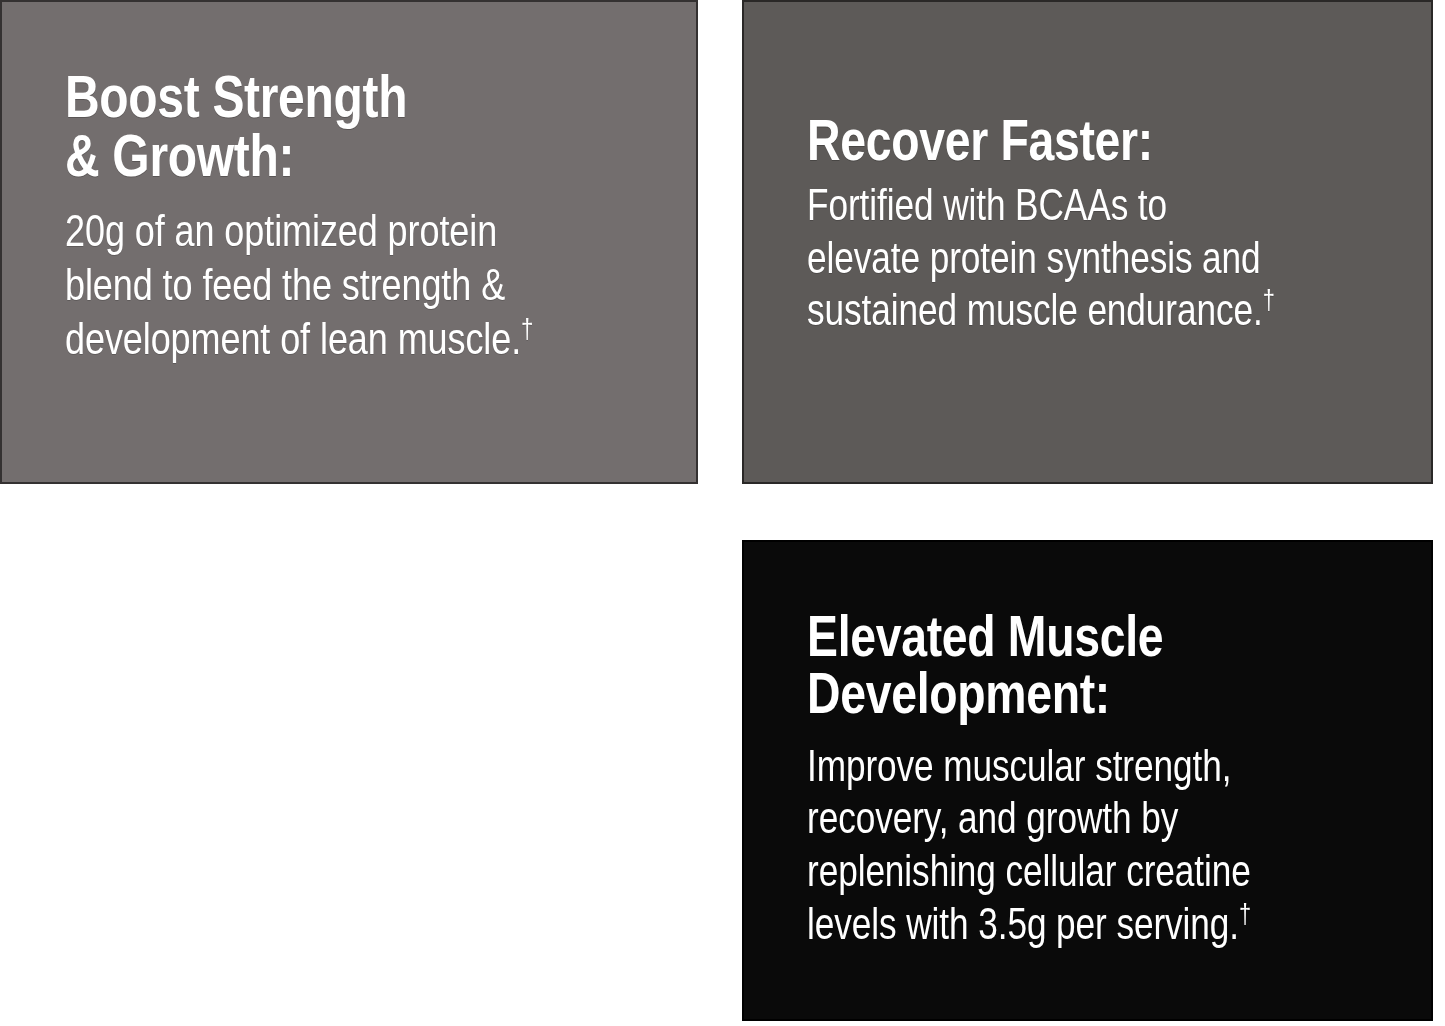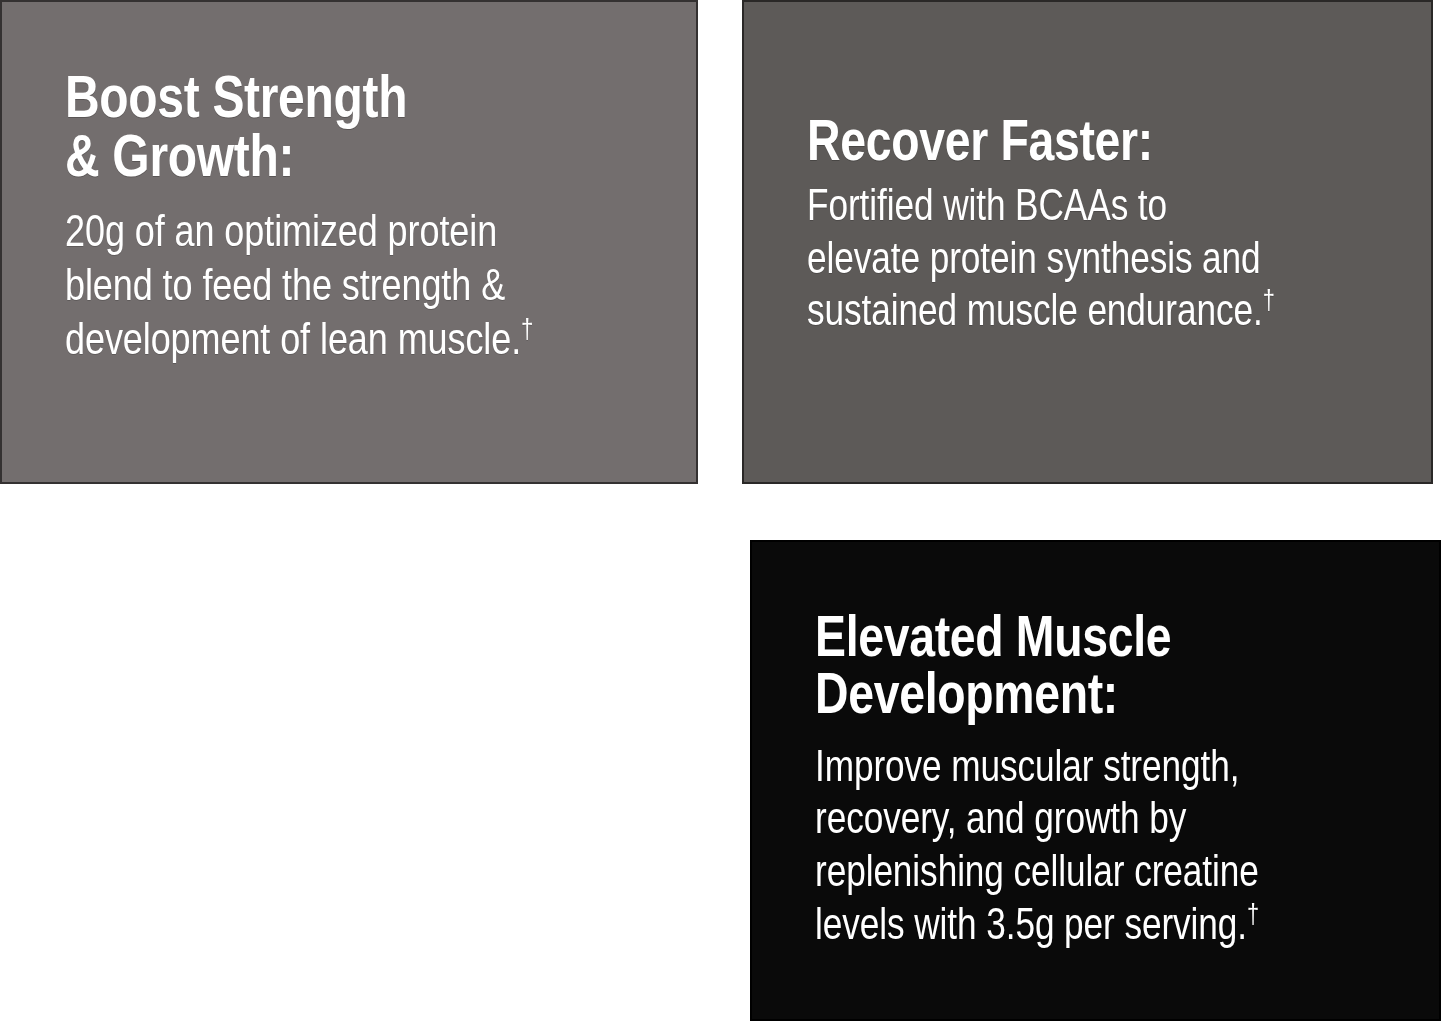--- a/index.html
+++ b/index.html
@@ -111,21 +111,21 @@
   </div>
 
   <div class="panel panel-tr" style="background: rgb(93, 90, 88);">
     <div class="panel-content">
       <h2 class="panel-heading">Recover Faster:</h2>
       <p class="panel-body"><span>Fortified with BCAAs to elevate protein synthesis and sustained muscle endurance.</span><span class="dagger">†</span></p>
     </div>
   </div>
 
 
-  <div class="panel panel-br" style="background: rgb(10, 10, 10); margin-left: 8px;">
+  <div class="panel panel-br" style="background: rgb(10, 10, 10);">
     <div class="panel-content">
       <h2 class="panel-heading">Elevated Muscle
 Development:</h2>
       <p class="panel-body"><span>Improve muscular strength, recovery, and growth by replenishing cellular creatine levels with 3.5g per serving.</span><span class="dagger">†</span></p>
     </div>
   </div>
 
 </div>
 
 </body></html>

